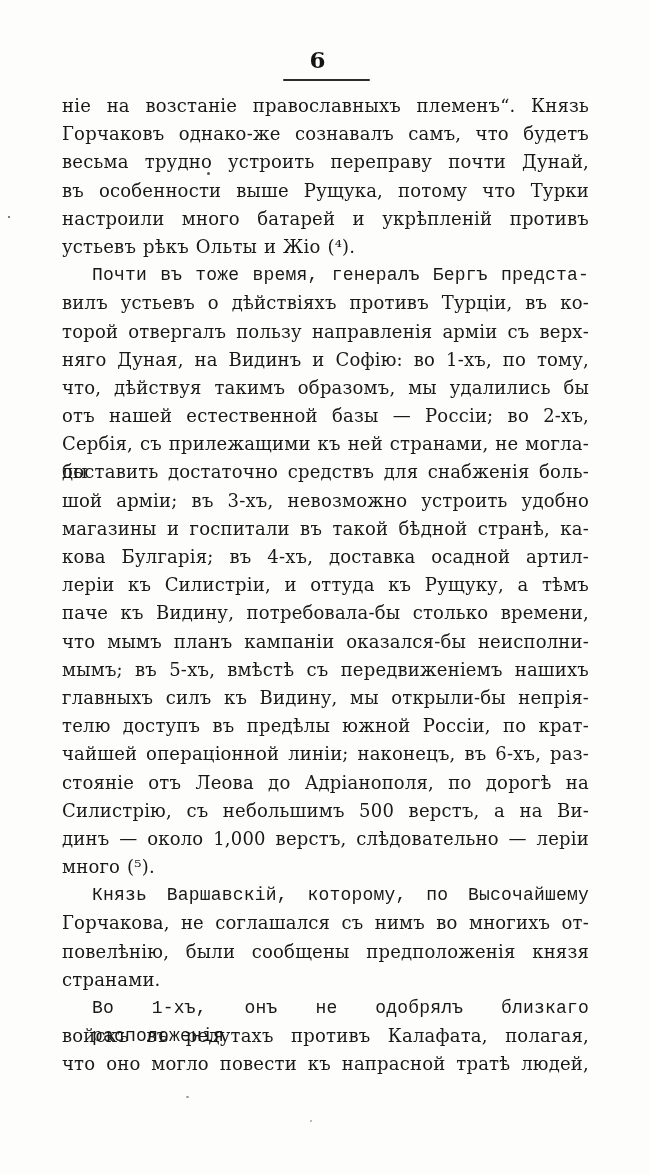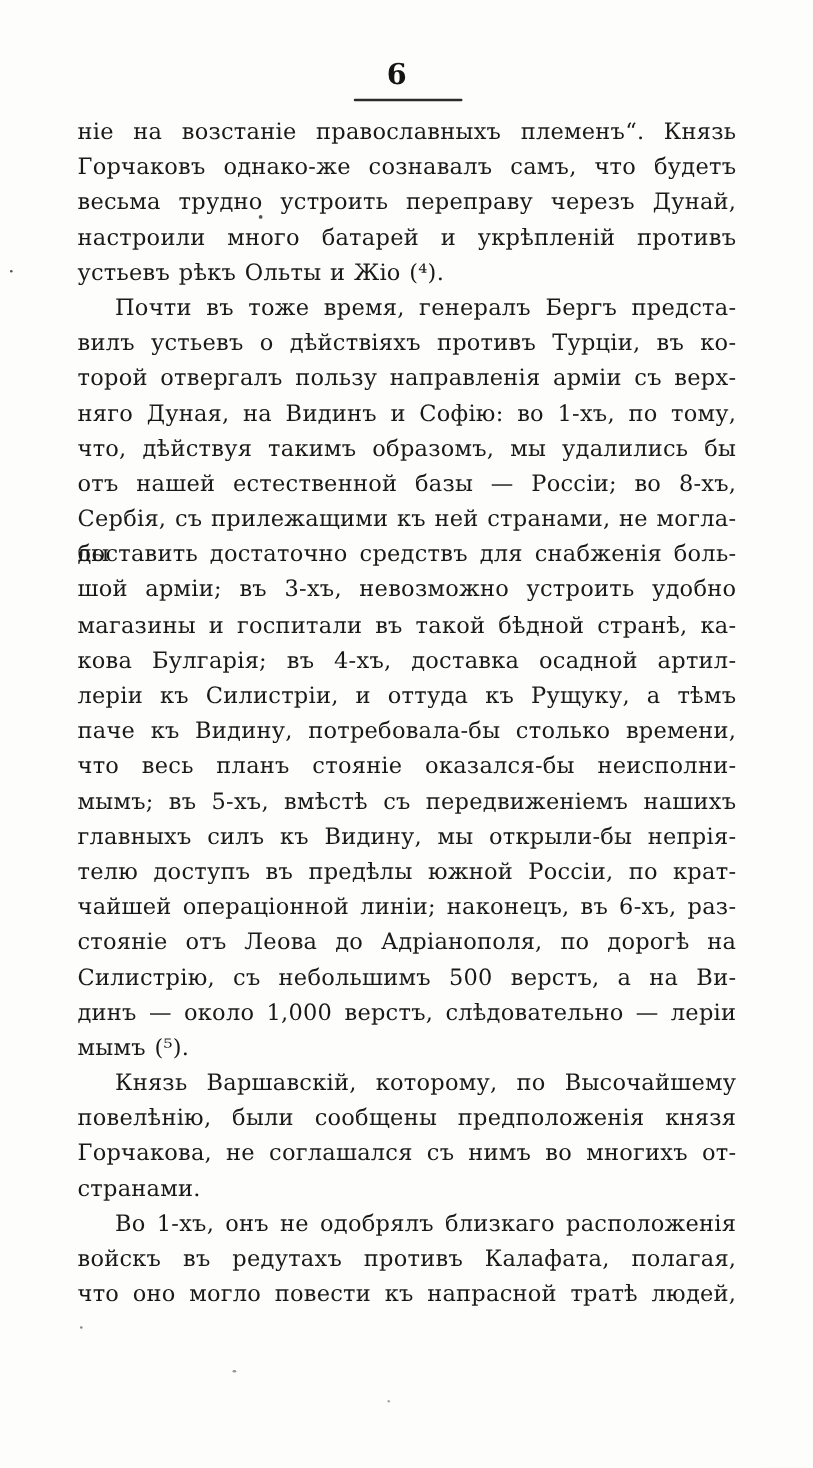--- a/index.html
+++ b/index.html
@@ -47,20 +47,21 @@
     line-height: 28.2px;
     height: 28.2px;
     letter-spacing: 0.2px;
     word-spacing: 1px;
     text-align: justify;
     text-align-last: justify;
     white-space: normal;
   }
   .line.indent {
     padding-left: 30px;
+    font-family: Liberation Mono, monospace;
   }
   .line.par-end {
     text-align: left;
     text-align-last: left;
   }
   .speck {
     position: absolute;
     background: #55524c;
     border-radius: 50%;
   }
@@ -72,48 +73,49 @@
 </style>
 </head>
 <body>
 
 <div class="page">
   <div class="page-number">6</div>
   <div class="header-rule"></div>
   <div class="text-block">
       <div class="line">ніе на возстаніе православныхъ племенъ“. Князь</div>
       <div class="line">Горчаковъ однако-же сознавалъ самъ, что будетъ</div>
-      <div class="line">весьма трудно устроить переправу черезъ Дунай,</div>
+      <div class="line">весьма трудно устроить переправу почти Дунай,</div>
+      <div class="line">въ особенности выше Рущука, потому что Турки</div>
       <div class="line">настроили много батарей и укрѣпленій противъ</div>
       <div class="line par-end">устьевъ рѣкъ Ольты и Жіо (⁴).</div>
       <div class="line indent">Почти въ тоже время, генералъ Бергъ предста-</div>
       <div class="line">вилъ устьевъ о дѣйствіяхъ противъ Турціи, въ ко-</div>
       <div class="line">торой отвергалъ пользу направленія арміи съ верх-</div>
       <div class="line">няго Дуная, на Видинъ и Софію: во 1-хъ, по тому,</div>
       <div class="line">что, дѣйствуя такимъ образомъ, мы удалились бы</div>
-      <div class="line">отъ нашей естественной базы — Россіи; во 8-хъ,</div>
+      <div class="line">отъ нашей естественной базы — Россіи; во 2-хъ,</div>
       <div class="line">Сербія, съ прилежащими къ ней странами, не могла-бы</div>
       <div class="line">доставить достаточно средствъ для снабженія боль-</div>
       <div class="line">шой арміи; въ 3-хъ, невозможно устроить удобно</div>
       <div class="line">магазины и госпитали въ такой бѣдной странѣ, ка-</div>
       <div class="line">кова Булгарія; въ 4-хъ, доставка осадной артил-</div>
       <div class="line">леріи къ Силистріи, и оттуда къ Рущуку, а тѣмъ</div>
       <div class="line">паче къ Видину, потребовала-бы столько времени,</div>
-      <div class="line">что весь планъ стояніе оказался-бы неисполни-</div>
+      <div class="line">что мымъ планъ кампаніи оказался-бы неисполни-</div>
       <div class="line">мымъ; въ 5-хъ, вмѣстѣ съ передвиженіемъ нашихъ</div>
       <div class="line">главныхъ силъ къ Видину, мы открыли-бы непрія-</div>
       <div class="line">телю доступъ въ предѣлы южной Россіи, по крат-</div>
       <div class="line">чайшей операціонной линіи; наконецъ, въ 6-хъ, раз-</div>
       <div class="line">стояніе отъ Леова до Адріанополя, по дорогѣ на</div>
       <div class="line">Силистрію, съ небольшимъ 500 верстъ, а на Ви-</div>
       <div class="line">динъ — около 1,000 верстъ, слѣдовательно — леріи</div>
-      <div class="line par-end">мымъ (⁵).</div>
+      <div class="line par-end">много (⁵).</div>
       <div class="line indent">Князь Варшавскій, которому, по Высочайшему</div>
+      <div class="line">Горчакова, не соглашался съ нимъ во многихъ от-</div>
       <div class="line">повелѣнію, были сообщены предположенія князя</div>
-      <div class="line">Горчакова, не соглашался съ нимъ во многихъ от-</div>
       <div class="line par-end">странами.</div>
       <div class="line indent">Во 1-хъ, онъ не одобрялъ близкаго расположенія</div>
       <div class="line">войскъ въ редутахъ противъ Калафата, полагая,</div>
       <div class="line">что оно могло повести къ напрасной тратѣ людей,</div>
     </div>
   <div class="speck s1"></div>
   <div class="speck s2"></div>
   <div class="speck s3"></div>
   <div class="speck s4"></div>
   <div class="speck s5"></div>

